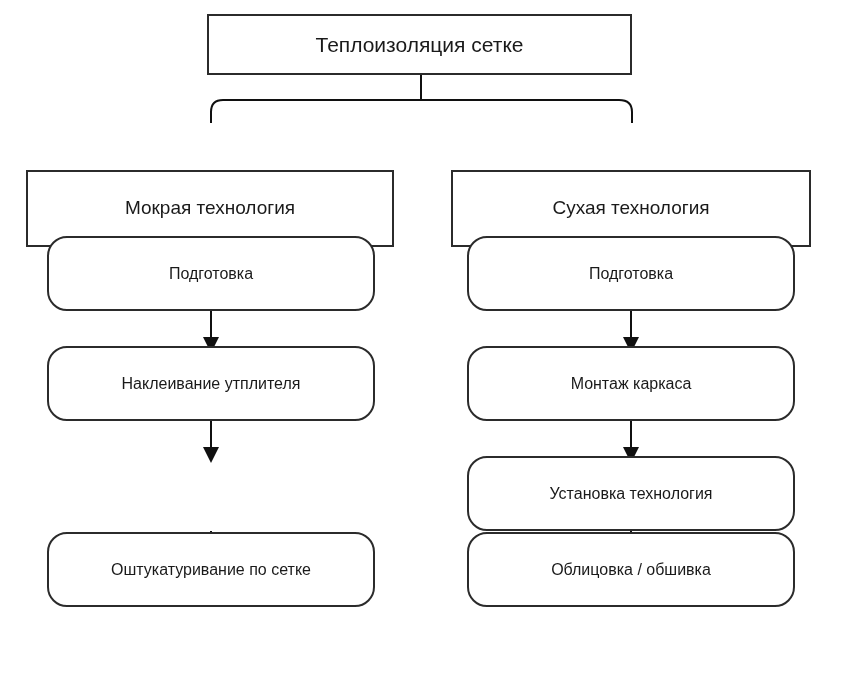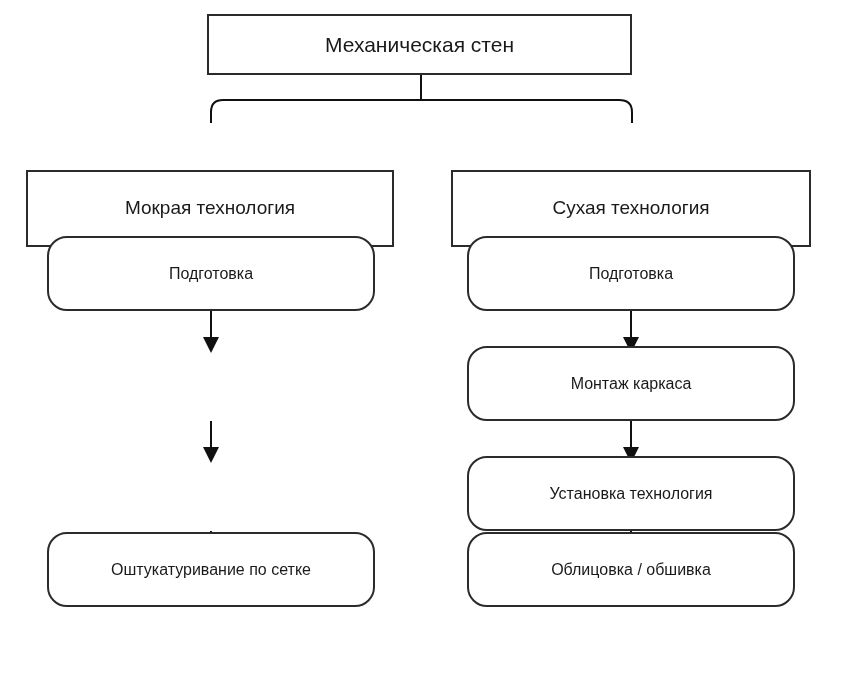--- a/index.html
+++ b/index.html
@@ -94,32 +94,35 @@
     <path d="M211,421 L211,448" fill="none" stroke="#101010" stroke-width="2" marker-end="url(#arrowhead)"></path>
     <path d="M211,531 L211,558" fill="none" stroke="#101010" stroke-width="2" marker-end="url(#arrowhead)"></path>
 
     <path d="M631,200 L631,228" fill="none" stroke="#101010" stroke-width="2" marker-end="url(#arrowhead)"></path>
     <path d="M631,311 L631,338" fill="none" stroke="#101010" stroke-width="2" marker-end="url(#arrowhead)"></path>
     <path d="M631,421 L631,448" fill="none" stroke="#101010" stroke-width="2" marker-end="url(#arrowhead)"></path>
     <path d="M631,531 L631,558" fill="none" stroke="#101010" stroke-width="2" marker-end="url(#arrowhead)"></path>
   </svg>
 
   <div class="node" id="node-root">
-    <span class="label">Механическая стен</span>
+    <span class="label">Теплоизоляция сетке</span>
   </div>
 
   <div class="node branch-head" id="node-wet-head">
     <span class="label">Мокрая технология</span>
   </div>
   <div class="node branch-head" id="node-dry-head">
     <span class="label">Сухая технология</span>
   </div>
 
   <div class="node step col-left row-1">
     <span class="label">Подготовка</span>
+  </div>
+  <div class="node step col-left row-2">
+    <span class="label">Наклеивание утплителя</span>
   </div>
   <div class="node step col-left row-4">
     <span class="label">Оштукатуривание по сетке</span>
   </div>
 
   <div class="node step col-right row-1">
     <span class="label">Подготовка</span>
   </div>
   <div class="node step col-right row-2">
     <span class="label">Монтаж каркаса</span>

